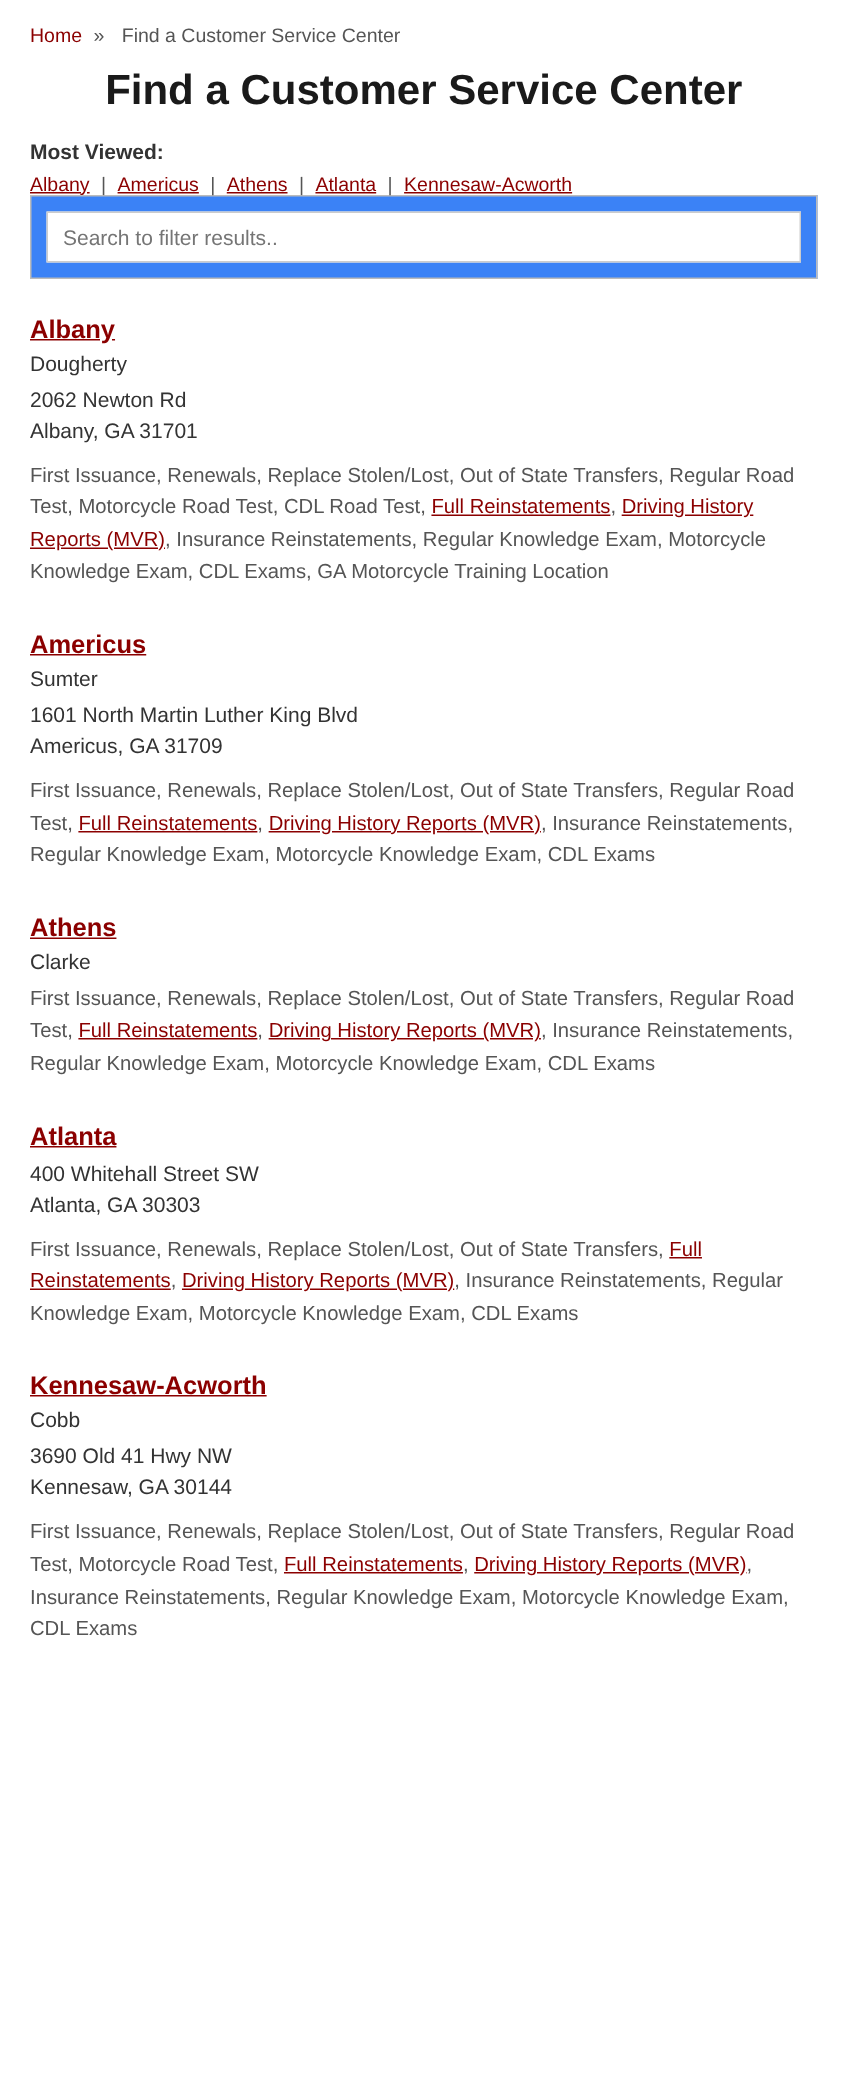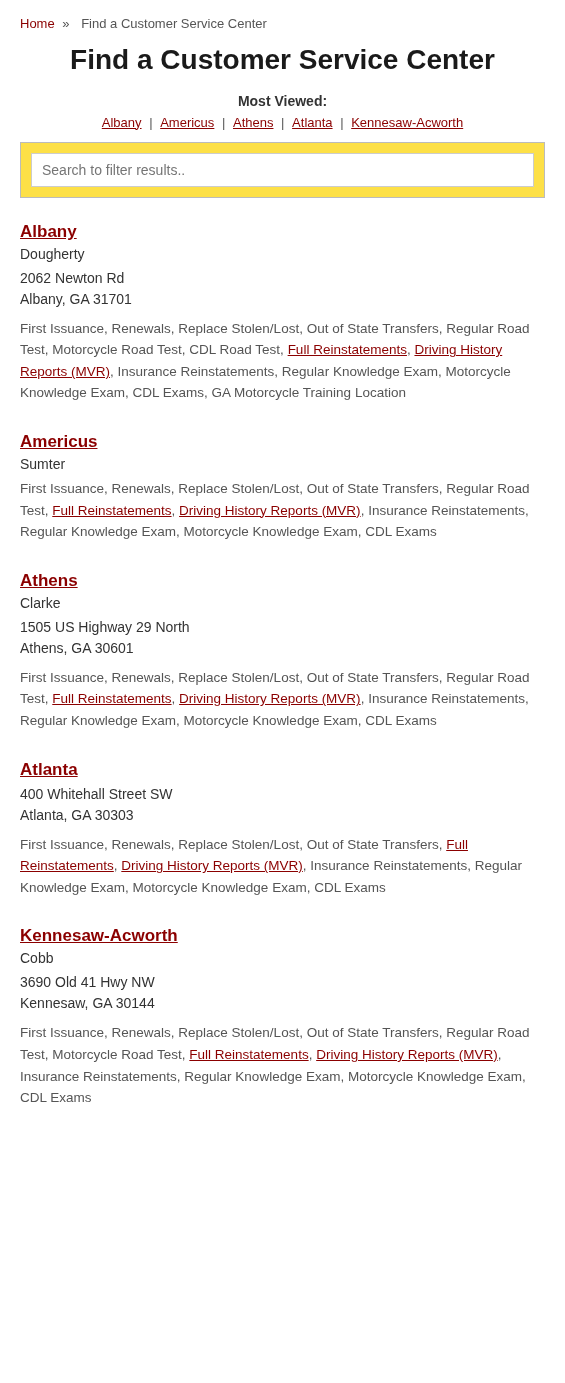--- a/index.html
+++ b/index.html
@@ -26,42 +26,42 @@
     h1 {
       font-size: 28px;
       font-weight: bold;
       color: #1a1a1a;
       text-align: center;
       margin-bottom: 16px;
       line-height: 1.2;
     }
 
     .most-viewed {
-      text-align: center;
-      margin-bottom: 12px;
+      text-align: left;
+      margin-bottom: 0;
     }
     .most-viewed-label {
       font-weight: bold;
       font-size: 14px;
       color: #333;
       margin-bottom: 6px;
     }
     .most-viewed-links {
       font-size: 13px;
       color: #555;
     }
     .most-viewed-links a {
       color: #8b0000;
       text-decoration: underline;
     }
     .most-viewed-links span { color: #555; margin: 0 4px; }
 
     .search-container {
       border: 1px solid #bbb;
-      background: #fde047;
+      background: #3b82f6;
       padding: 10px;
       margin-bottom: 24px;
     }
     .search-input {
       width: 100%;
       border: 1px solid #ccc;
       padding: 8px 10px;
       font-size: 14px;
       color: #999;
       background: #fff;
@@ -146,33 +146,33 @@
     <div class="location-services">
       First Issuance, Renewals, Replace Stolen/Lost, Out of State Transfers, Regular Road Test, Motorcycle Road Test, CDL Road Test, <a href="#">Full Reinstatements</a>, <a href="#">Driving History Reports (MVR)</a>, Insurance Reinstatements, Regular Knowledge Exam, Motorcycle Knowledge Exam, CDL Exams, GA Motorcycle Training Location
     </div>
   </div>
 
   <div class="location-item" id="americus">
     <div class="location-name">
       <a href="#americus">Americus</a>
     </div>
     <div class="location-county">Sumter</div>
+    <div class="location-address">
+      1601 North Martin Luther King Blvd<br>Americus, GA 31709
+    </div>
     <div class="location-services">
       First Issuance, Renewals, Replace Stolen/Lost, Out of State Transfers, Regular Road Test, <a href="#">Full Reinstatements</a>, <a href="#">Driving History Reports (MVR)</a>, Insurance Reinstatements, Regular Knowledge Exam, Motorcycle Knowledge Exam, CDL Exams
     </div>
   </div>
 
   <div class="location-item" id="athens">
     <div class="location-name">
       <a href="#athens">Athens</a>
     </div>
     <div class="location-county">Clarke</div>
-    <div class="location-address">
-      1505 US Highway 29 North<br>Athens, GA 30601
-    </div>
     <div class="location-services">
       First Issuance, Renewals, Replace Stolen/Lost, Out of State Transfers, Regular Road Test, <a href="#">Full Reinstatements</a>, <a href="#">Driving History Reports (MVR)</a>, Insurance Reinstatements, Regular Knowledge Exam, Motorcycle Knowledge Exam, CDL Exams
     </div>
   </div>
 
   <div class="location-item" id="atlanta">
     <div class="location-name">
       <a href="#atlanta">Atlanta</a>
     </div>
     <div class="location-address">

